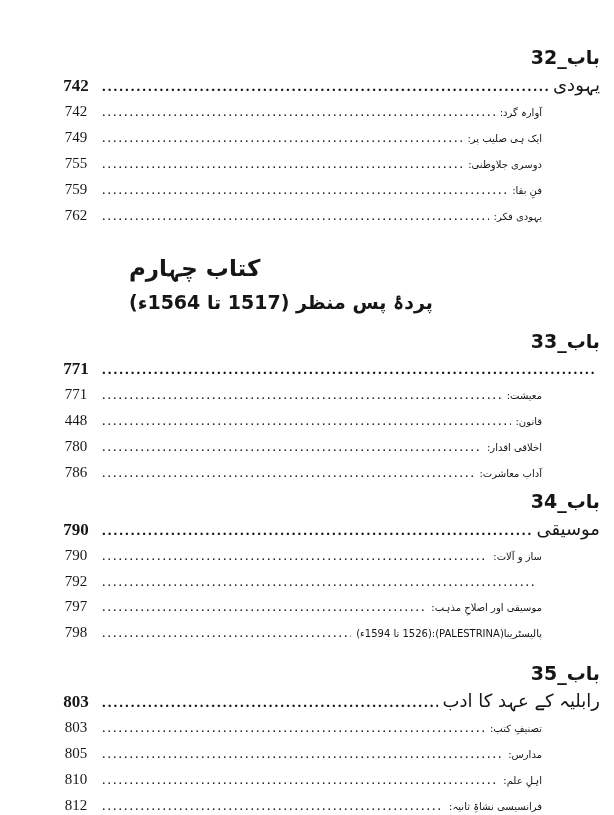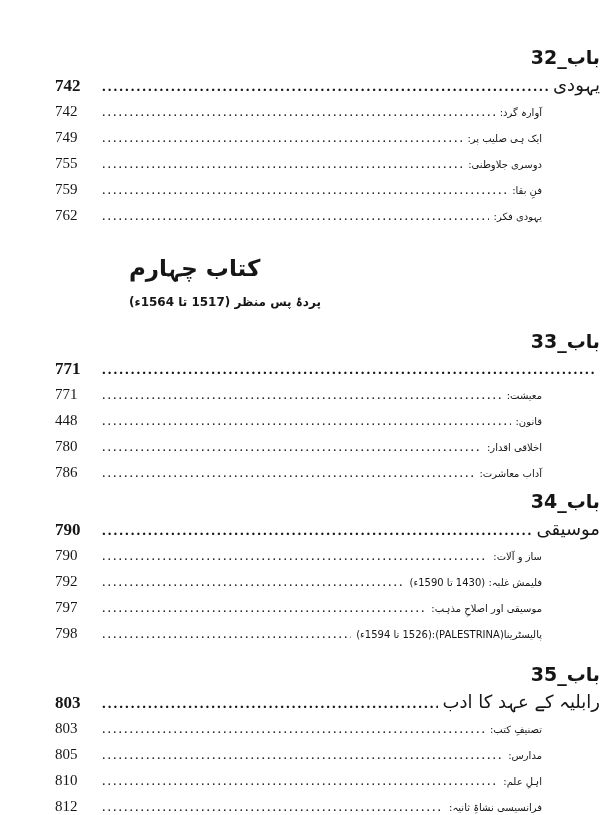--- a/index.html
+++ b/index.html
@@ -18,24 +18,24 @@
   .row{display:flex;direction:rtl;align-items:baseline;}
   .title-row{line-height:26px;}
   .title-row .label{font-weight:normal;font-size:18px;white-space:nowrap;}
   .title-row .dots{font-family:"Liberation Serif",serif;font-weight:bold;font-size:15px;letter-spacing:2px;}
   .title-row .num{font-family:"Liberation Serif",serif;font-weight:bold;font-size:17px;}
   .entry-row{line-height:24px;margin-right:58px;}
   .entry-row .label{font-size:10px;white-space:nowrap;}
   .entry-row .dots{font-family:"Liberation Serif",serif;font-size:14px;letter-spacing:2px;}
   .entry-row .num{font-family:"Liberation Serif",serif;font-size:15px;}
   .dots{flex:1 1 auto;overflow:hidden;white-space:nowrap;direction:ltr;text-align:left;margin:0 5px;min-width:20px;}
-  .num{flex:0 0 42px;width:42px;direction:ltr;text-align:left;}
+  .num{flex:0 0 42px;width:42px;direction:ltr;text-align:center;}
   .book-heading{direction:rtl;text-align:left;padding-left:74px;margin:20px 0 9px 0;}
   .book-title{font-weight:bold;font-size:23px;line-height:38px;}
-  .book-subtitle{font-weight:bold;font-size:12px;line-height:30px;}
+  .book-subtitle{font-weight:bold;font-size:19px;line-height:30px;}
   .section-35{margin-top:12px;}
 </style>
 </head>
 <body>
 
 <div class="page">
 
   <div class="section">
     <div class="chapter-heading">باب_32</div>
     <div class="row title-row">
@@ -109,21 +109,20 @@
       <span class="label">موسیقی</span>
       <span class="dots">............................................................................................................................................................................................................................</span>
       <span class="num">790</span>
     </div>
     <div class="row entry-row">
       <span class="label">ساز و آلات:</span>
       <span class="dots">............................................................................................................................................................................................................................</span>
       <span class="num">790</span>
     </div>
     <div class="row entry-row">
-      <span class="label">فلیمش غلبہ: (1430 تا 1590ء)</span>
       <span class="dots">............................................................................................................................................................................................................................</span>
       <span class="num">792</span>
     </div>
     <div class="row entry-row">
       <span class="label">موسیقی اور اصلاحِ مذہب:</span>
       <span class="dots">............................................................................................................................................................................................................................</span>
       <span class="num">797</span>
     </div>
     <div class="row entry-row">
       <span class="label">پالیسٹرینا(PALESTRINA):(1526 تا 1594ء)</span>

